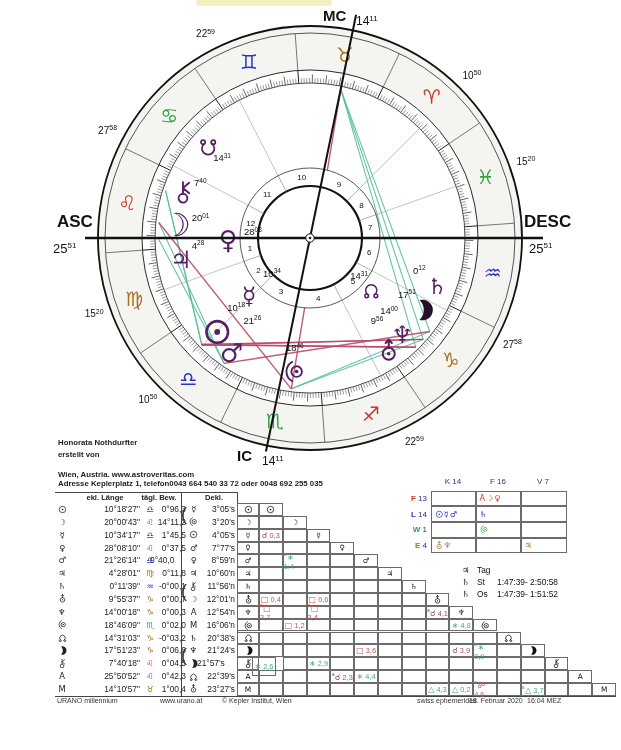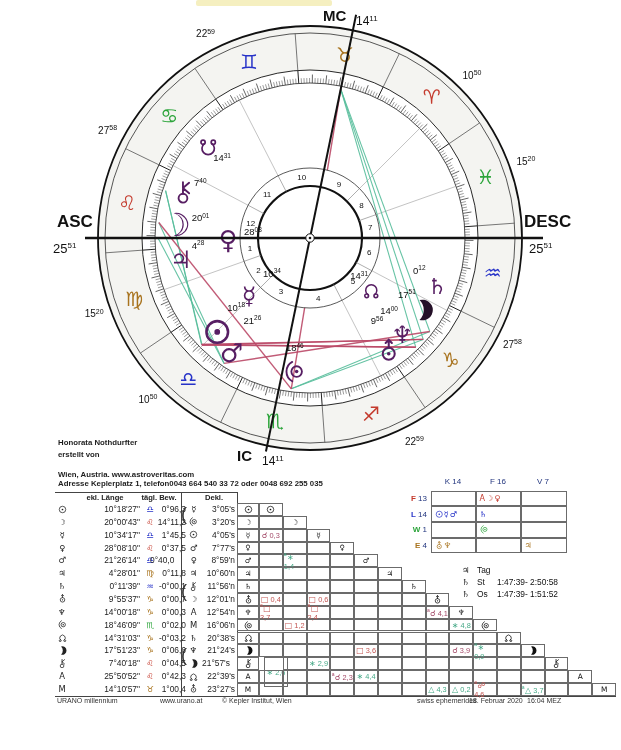--- a/index.html
+++ b/index.html
@@ -676,21 +676,21 @@
       <span class="cell abs" style="left:188px;top:618.65px;width:11px;text-align:center"><span class="glyphcell" style="color:#222222">M</span></span>
       <span class="cell abs" style="left:197px;top:618.65px;width:38px;text-align:right">16°06'n</span>
       <span class="cell abs" style="left:188px;top:631.5px;width:11px;text-align:center"><span class="glyphcell" style="color:#222222">♄</span></span>
       <span class="cell abs" style="left:197px;top:631.5px;width:38px;text-align:right">20°38's</span>
       <span class="abs" style="left:181px;top:645.35px;font-size:18px;color:#333">(</span>
       <span class="cell abs" style="left:188px;top:644.35px;width:11px;text-align:center"><span class="glyphcell" style="color:#222222">♆</span></span>
       <span class="cell abs" style="left:197px;top:644.35px;width:38px;text-align:right">21°24's</span>
       <span class="cell abs" style="left:188px;top:657.2px;width:11px;text-align:center"><svg width="9" height="9" viewBox="0 0 10 10" style="vertical-align:-12%">
           <path d="M3.4 0.5 A4.7 4.7 0 1 1 3.4 9.5 A6.2 6.2 0 0 0 3.4 0.5 Z" fill="#222222" stroke="none"></path>
         </svg></span>
-      <span class="cell abs" style="left:197px;top:657.2px;width:38px;text-align:center">21°57's</span>
+      <span class="cell abs" style="left:197px;top:657.2px;width:38px;text-align:left">21°57's</span>
       <span class="cell abs" style="left:188px;top:670.05px;width:11px;text-align:center"><svg width="9" height="9" viewBox="0 0 10 10" style="vertical-align:-12%">
           <path d="M3.1 7.9 A3.1 3.1 0 1 1 6.9 7.9" fill="none" stroke="#222222" stroke-width="0.85" stroke-linecap="round"></path>
           <circle cx="2.45" cy="8.55" r="1.05" fill="none" stroke="#222222" stroke-width="0.85"></circle>
           <circle cx="7.55" cy="8.55" r="1.05" fill="none" stroke="#222222" stroke-width="0.85"></circle>
         </svg></span>
       <span class="cell abs" style="left:197px;top:670.05px;width:38px;text-align:right">22°39's</span>
       <span class="cell abs" style="left:188px;top:682.9px;width:11px;text-align:center"><svg width="9" height="9" viewBox="0 0 10 10" style="vertical-align:-12%">
           <circle cx="5" cy="6.5" r="2.5" fill="none" stroke="#222222" stroke-width="0.85"></circle>
           <circle cx="5" cy="6.5" r="0.75" fill="#222222" stroke="none"></circle>
           <path d="M5 4 L5 0.7 M3.7 2 L5 0.7 L6.3 2" fill="none" stroke="#222222" stroke-width="0.85" stroke-linecap="round"></path>
@@ -893,21 +893,21 @@
         <svg width="9" height="9" viewBox="0 0 10 10" style="vertical-align:-12%">
           <path d="M3.4 0.5 A4.7 4.7 0 1 1 3.4 9.5 A6.2 6.2 0 0 0 3.4 0.5 Z" fill="#111" stroke="none"></path>
         </svg>
       </div>
       <div class="gridcell" style="left:237px;top:657.2px;width:22px;height:12.85px">
         <svg width="9" height="9" viewBox="0 0 10 10" style="vertical-align:-12%">
           <circle cx="4.5" cy="7.7" r="2" fill="none" stroke="#111" stroke-width="0.85"></circle>
           <path d="M4.5 5.7 L4.5 0.4 M4.5 3.1 L7.3 0.7 M4.5 3.1 L7.3 5.5" fill="none" stroke="#111" stroke-width="0.85" stroke-linecap="round"></path>
         </svg>
       </div>
-      <div class="gridcell" style="left:264px;top:657.2px;width:23.8px;height:30px">
+      <div class="gridcell" style="left:252px;top:657.2px;width:23.8px;height:19px">
         <span style="color:#46a987"><span class="ag">∗</span> 2,6</span>
       </div>
       <div class="gridcell" style="left:282.8px;top:657.2px;width:23.8px;height:12.85px"></div>
       <div class="gridcell" style="left:306.6px;top:657.2px;width:23.8px;height:12.85px">
         <span style="color:#46a987"><span class="ag">∗</span> 2,9</span>
       </div>
       <div class="gridcell" style="left:330.4px;top:657.2px;width:23.8px;height:12.85px"></div>
       <div class="gridcell" style="left:354.2px;top:657.2px;width:23.8px;height:12.85px"></div>
       <div class="gridcell" style="left:378px;top:657.2px;width:23.8px;height:12.85px"></div>
       <div class="gridcell" style="left:401.8px;top:657.2px;width:23.8px;height:12.85px"></div>

